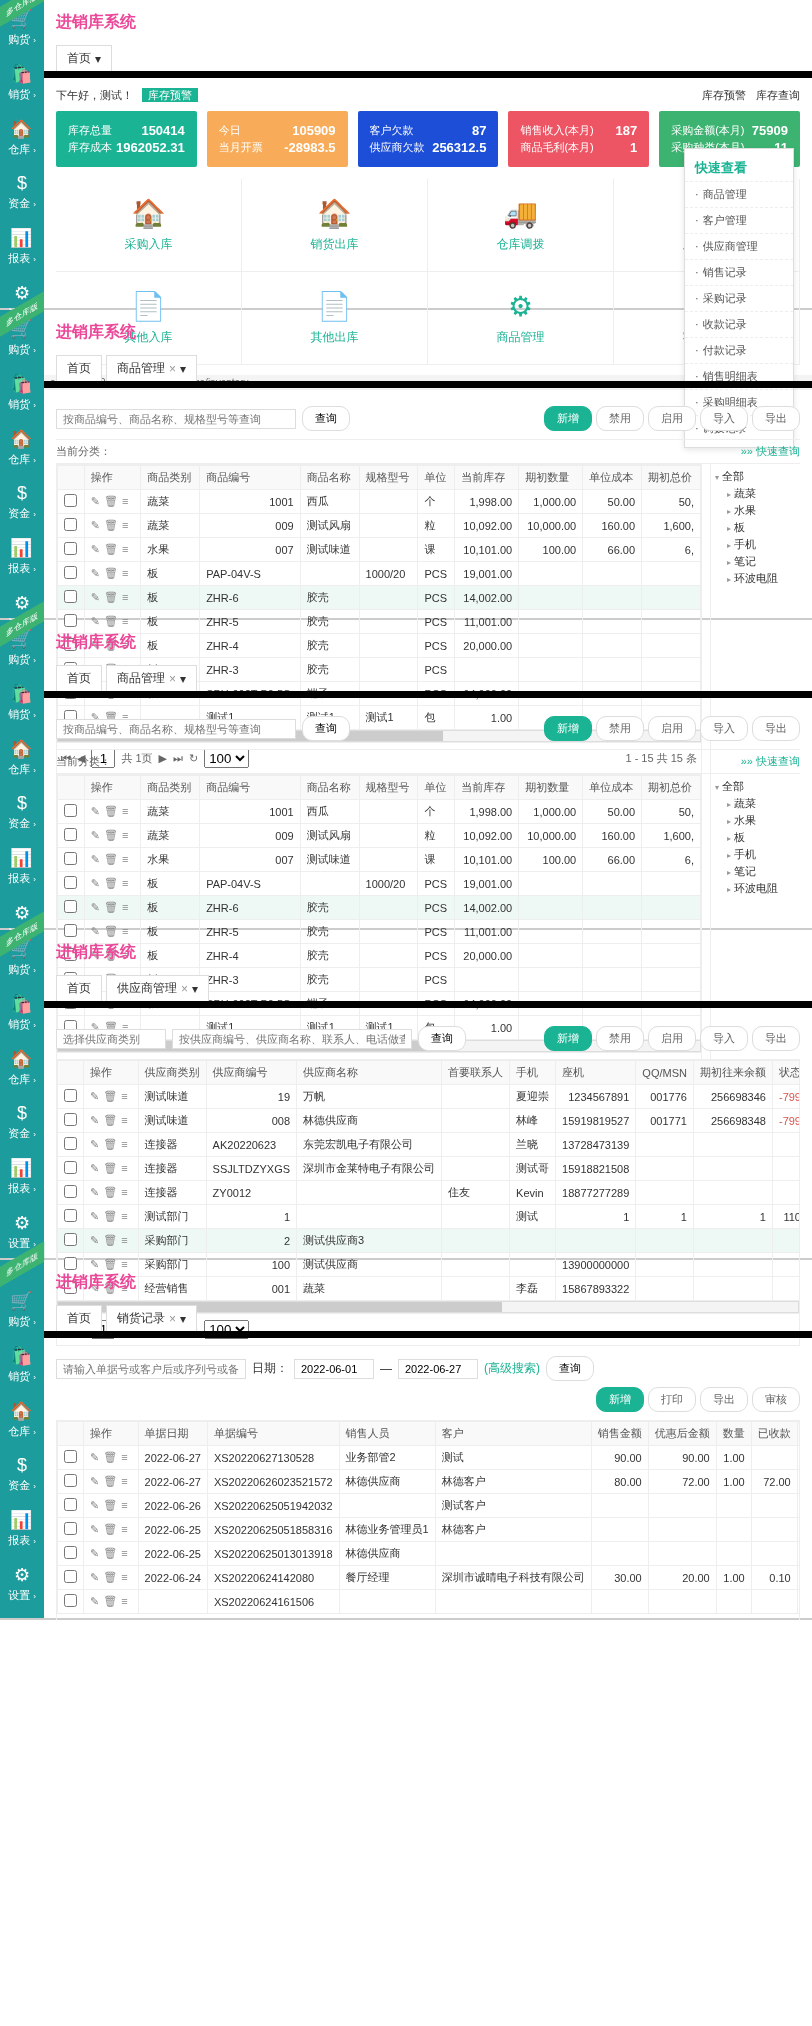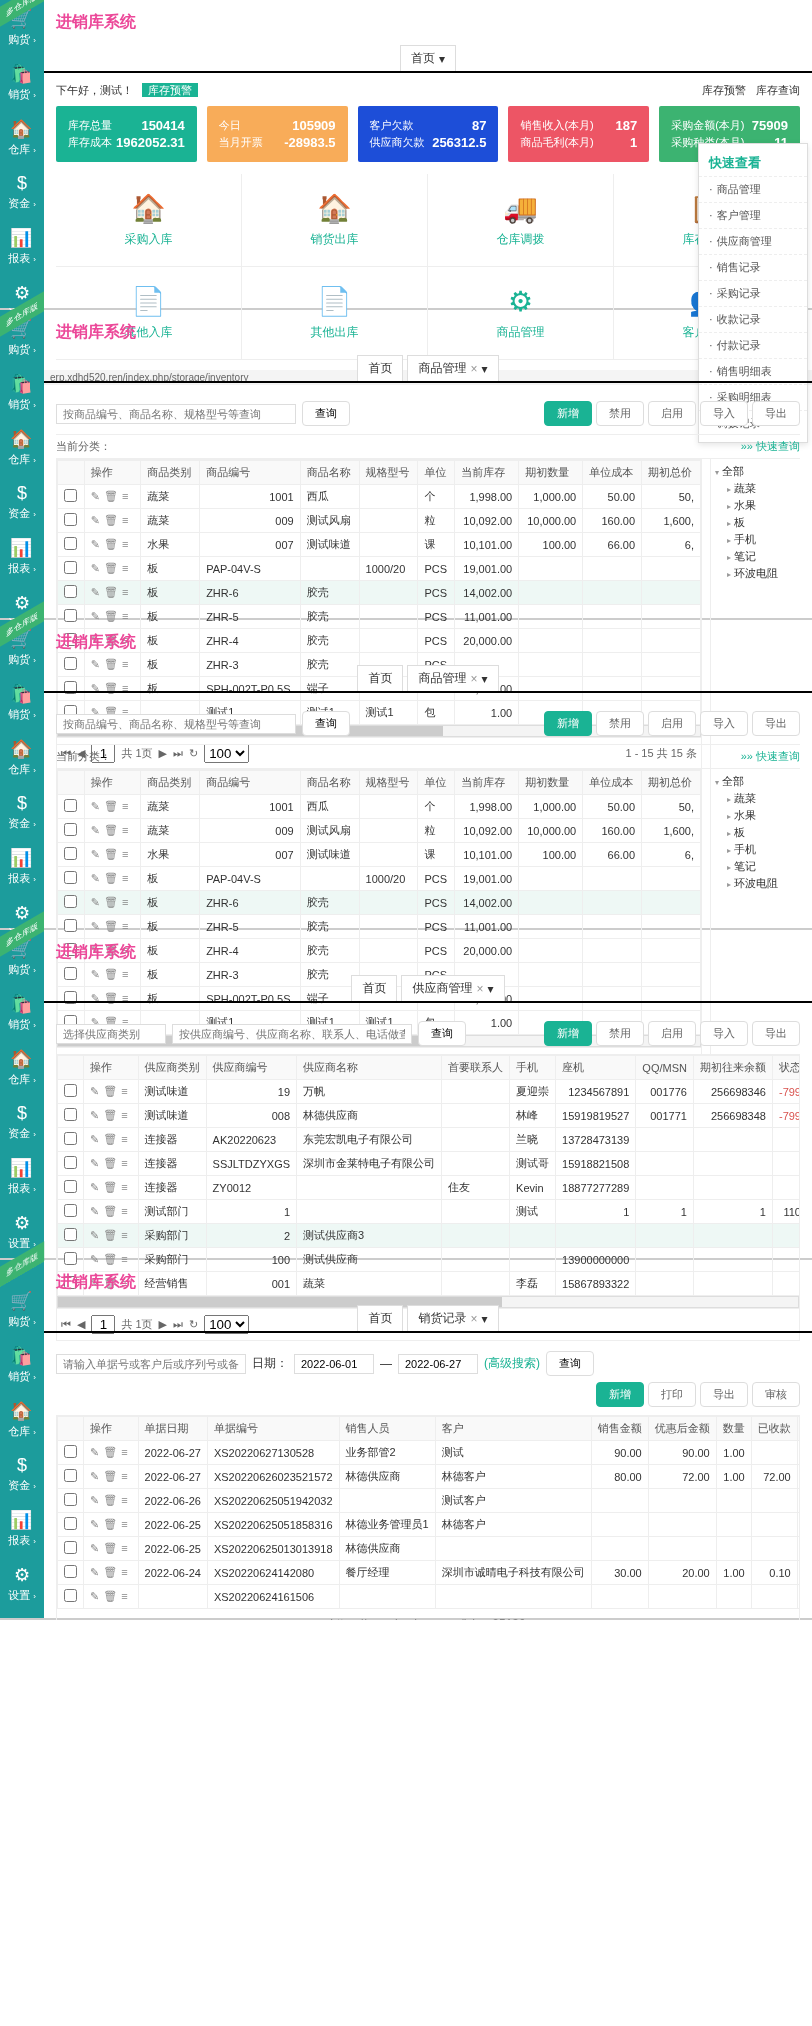--- a/index.html
+++ b/index.html
@@ -5,47 +5,47 @@
 * { margin: 0; padding: 0; box-sizing: border-box; }
 body { font-family: "Microsoft YaHei", Arial, sans-serif; font-size: 12px; background: #fff; color: #333; }
 .screenshot { border-bottom: 2px solid #ccc; position: relative; }
 .sidebar { position: absolute; left: 0; top: 0; bottom: 0; width: 44px; background: #1c9c9c; display: flex; flex-direction: column; }
 .sidebar-corner { position: absolute; left: 0; top: 0; width: 44px; height: 20px; background: #3cb371; transform: skewY(-30deg) translateY(-6px); font-size: 8px; color: #fff; display: flex; align-items: center; justify-content: center; }
 .sidebar-item { color: #fff; text-align: center; padding: 8px 0; cursor: pointer; font-size: 11px; }
 .sidebar-item .ico { font-size: 18px; display: block; margin-bottom: 2px; }
 .sidebar-item .arr { font-size: 8px; }
 .main { margin-left: 44px; padding: 0; }
 .system-title { font-size: 16px; font-weight: bold; color: #ec4899; padding: 12px 12px; }
-.tabs-bar { border-bottom: 2px solid #000000; padding: 0 12px; display: flex; gap: 4px; justify-content: center; }
+.tabs-bar { border-bottom: 7px solid #000000; padding: 0 12px; display: flex; gap: 4px; }
 .tab { padding: 4px 10px; border: 1px solid #ddd; border-bottom: none; background: #fff; cursor: pointer; display: flex; align-items: center; gap: 4px; font-size: 12px; }
 .tab .close { color: #999; cursor: pointer; }
 .content { padding: 10px 12px; }
 .top-row { display: flex; justify-content: space-between; align-items: center; margin-bottom: 8px; font-size: 11px; }
 .top-row .right-links span { margin-left: 10px; cursor: pointer; }
 .dash-cards { display: flex; gap: 10px; margin-bottom: 12px; }
 .dash-card { flex: 1; color: #fff; padding: 10px 12px; border-radius: 2px; font-size: 11px; }
 .dash-card .row { display: flex; justify-content: space-between; margin: 2px 0; }
 .dash-card .val { font-weight: bold; font-size: 13px; }
 .c-teal { background: #1ab394; }
 .c-orange { background: #f8ac59; }
 .c-blue { background: #1d4ed8; }
 .c-red { background: #ed5565; text-align: right; }
 .c-green { background: #3cb371; }
 .action-grid { display: flex; flex-wrap: wrap; }
 .action-cell { width: 25%; text-align: center; padding: 18px 0; border-right: 1px solid #eee; border-bottom: 1px solid #eee; cursor: pointer; }
 .action-cell .aicon { font-size: 28px; color: #1ab394; display: block; margin-bottom: 6px; }
 .action-cell .alabel { color: #1ab394; font-size: 12px; }
-.quick-panel { position: absolute; right: 4px; top: 70px; width: 110px; background: #fff; border: 1px solid #ddd; box-shadow: 0 2px 6px rgba(0,0,0,.1); padding: 6px 0; }
+.quick-panel { position: absolute; right: 18px; top: 70px; width: 110px; background: #fff; border: 1px solid #ddd; box-shadow: 0 2px 6px rgba(0,0,0,.1); padding: 6px 0; }
 .quick-panel h4 { font-size: 13px; padding: 4px 10px; color: #1ab394; }
 .quick-panel .qitem { padding: 5px 10px; color: #555; cursor: pointer; border-top: 1px dashed #eee; font-size: 11px; }
 .quick-panel .qitem::before { content: "·"; margin-right: 4px; }
 .url-bar { background: #f4f4f4; padding: 2px 6px; font-size: 10px; color: #666; }
 .toolbar { display: flex; align-items: center; gap: 6px; padding: 8px 0; flex-wrap: wrap; }
 .toolbar input[type=text] { border: 1px solid #ddd; padding: 3px 6px; font-size: 11px; }
-.btn { padding: 4px 12px; border: 1px solid #ddd; background: #fff; cursor: pointer; font-size: 11px; border-radius: 4px; }
+.btn { padding: 4px 12px; border: 1px solid #ddd; background: #fff; cursor: pointer; font-size: 11px; border-radius: 10px; }
 .btn-primary { background: #1ab394; color: #fff; border-color: #1ab394; }
 .btn-gray { background: #fff; color: #666; }
 .right-btns { margin-left: auto; display: flex; gap: 4px; }
 .subbar { display: flex; justify-content: space-between; align-items: center; padding: 4px 0; border-top: 1px solid #eee; border-bottom: 1px solid #eee; font-size: 11px; color: #666; }
 .subbar .qs { color: #1ab394; cursor: pointer; }
 .data-wrap { display: flex; gap: 8px; }
 .table-wrap { flex: 1; overflow-x: auto; border: 1px solid #eee; }
 table { width: 100%; border-collapse: collapse; font-size: 11px; }
 th, td { border: 1px solid #eee; padding: 4px 6px; text-align: left; white-space: nowrap; }
 th { background: #f9f9f9; color: #555; font-weight: normal; }

